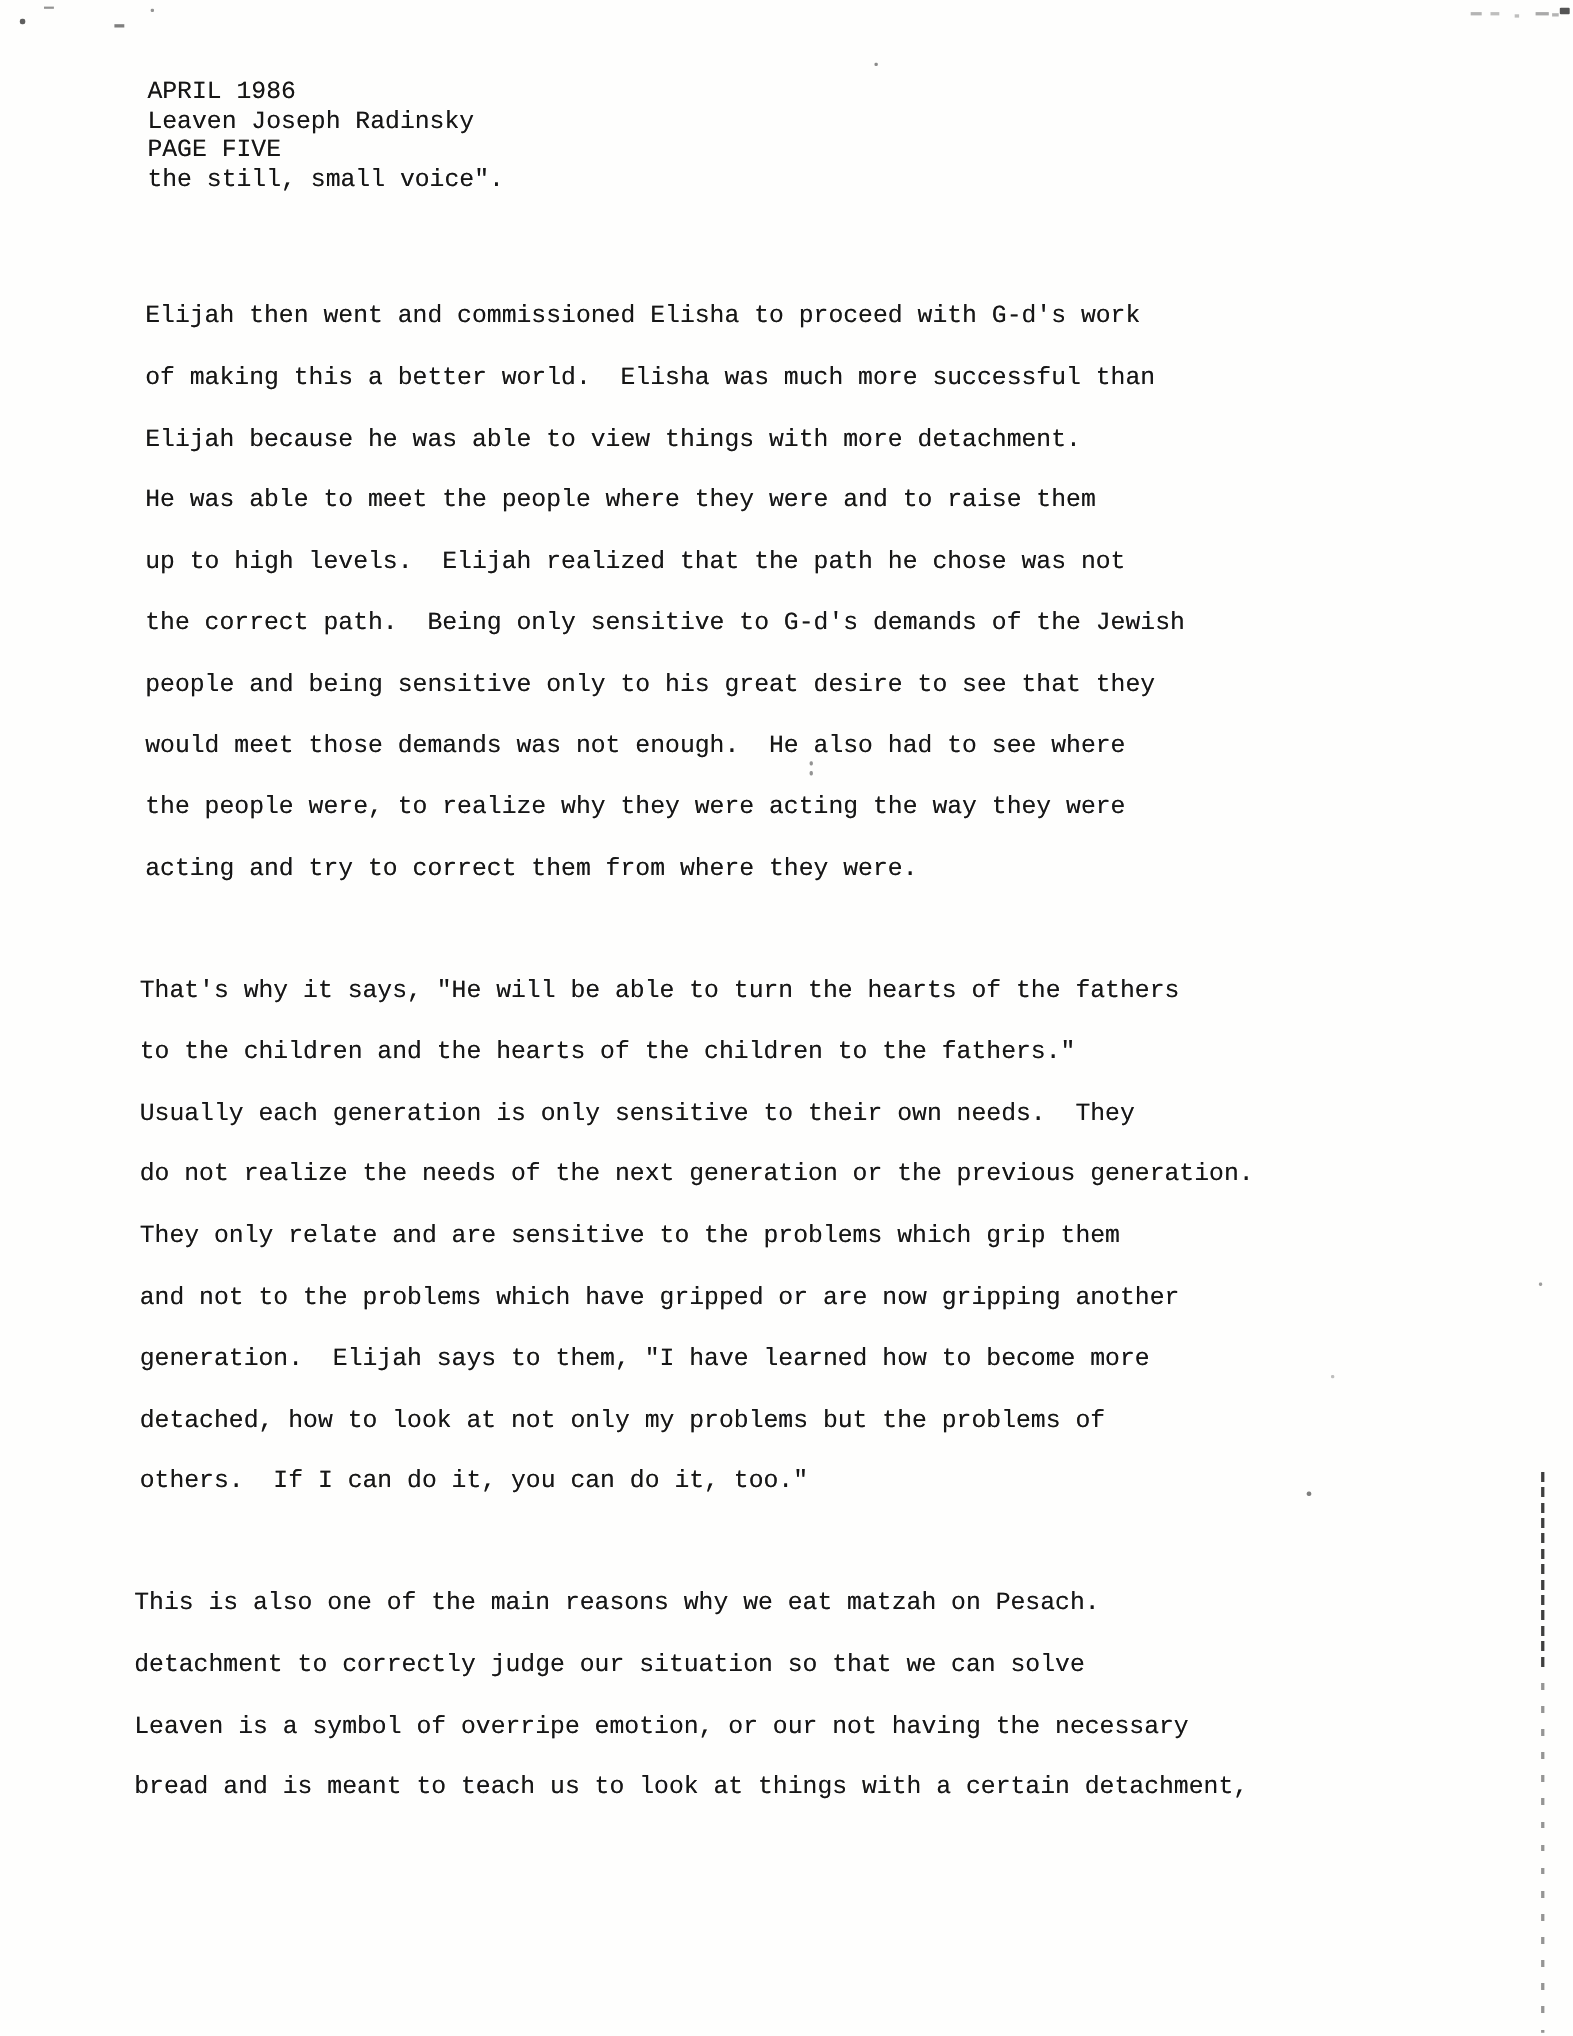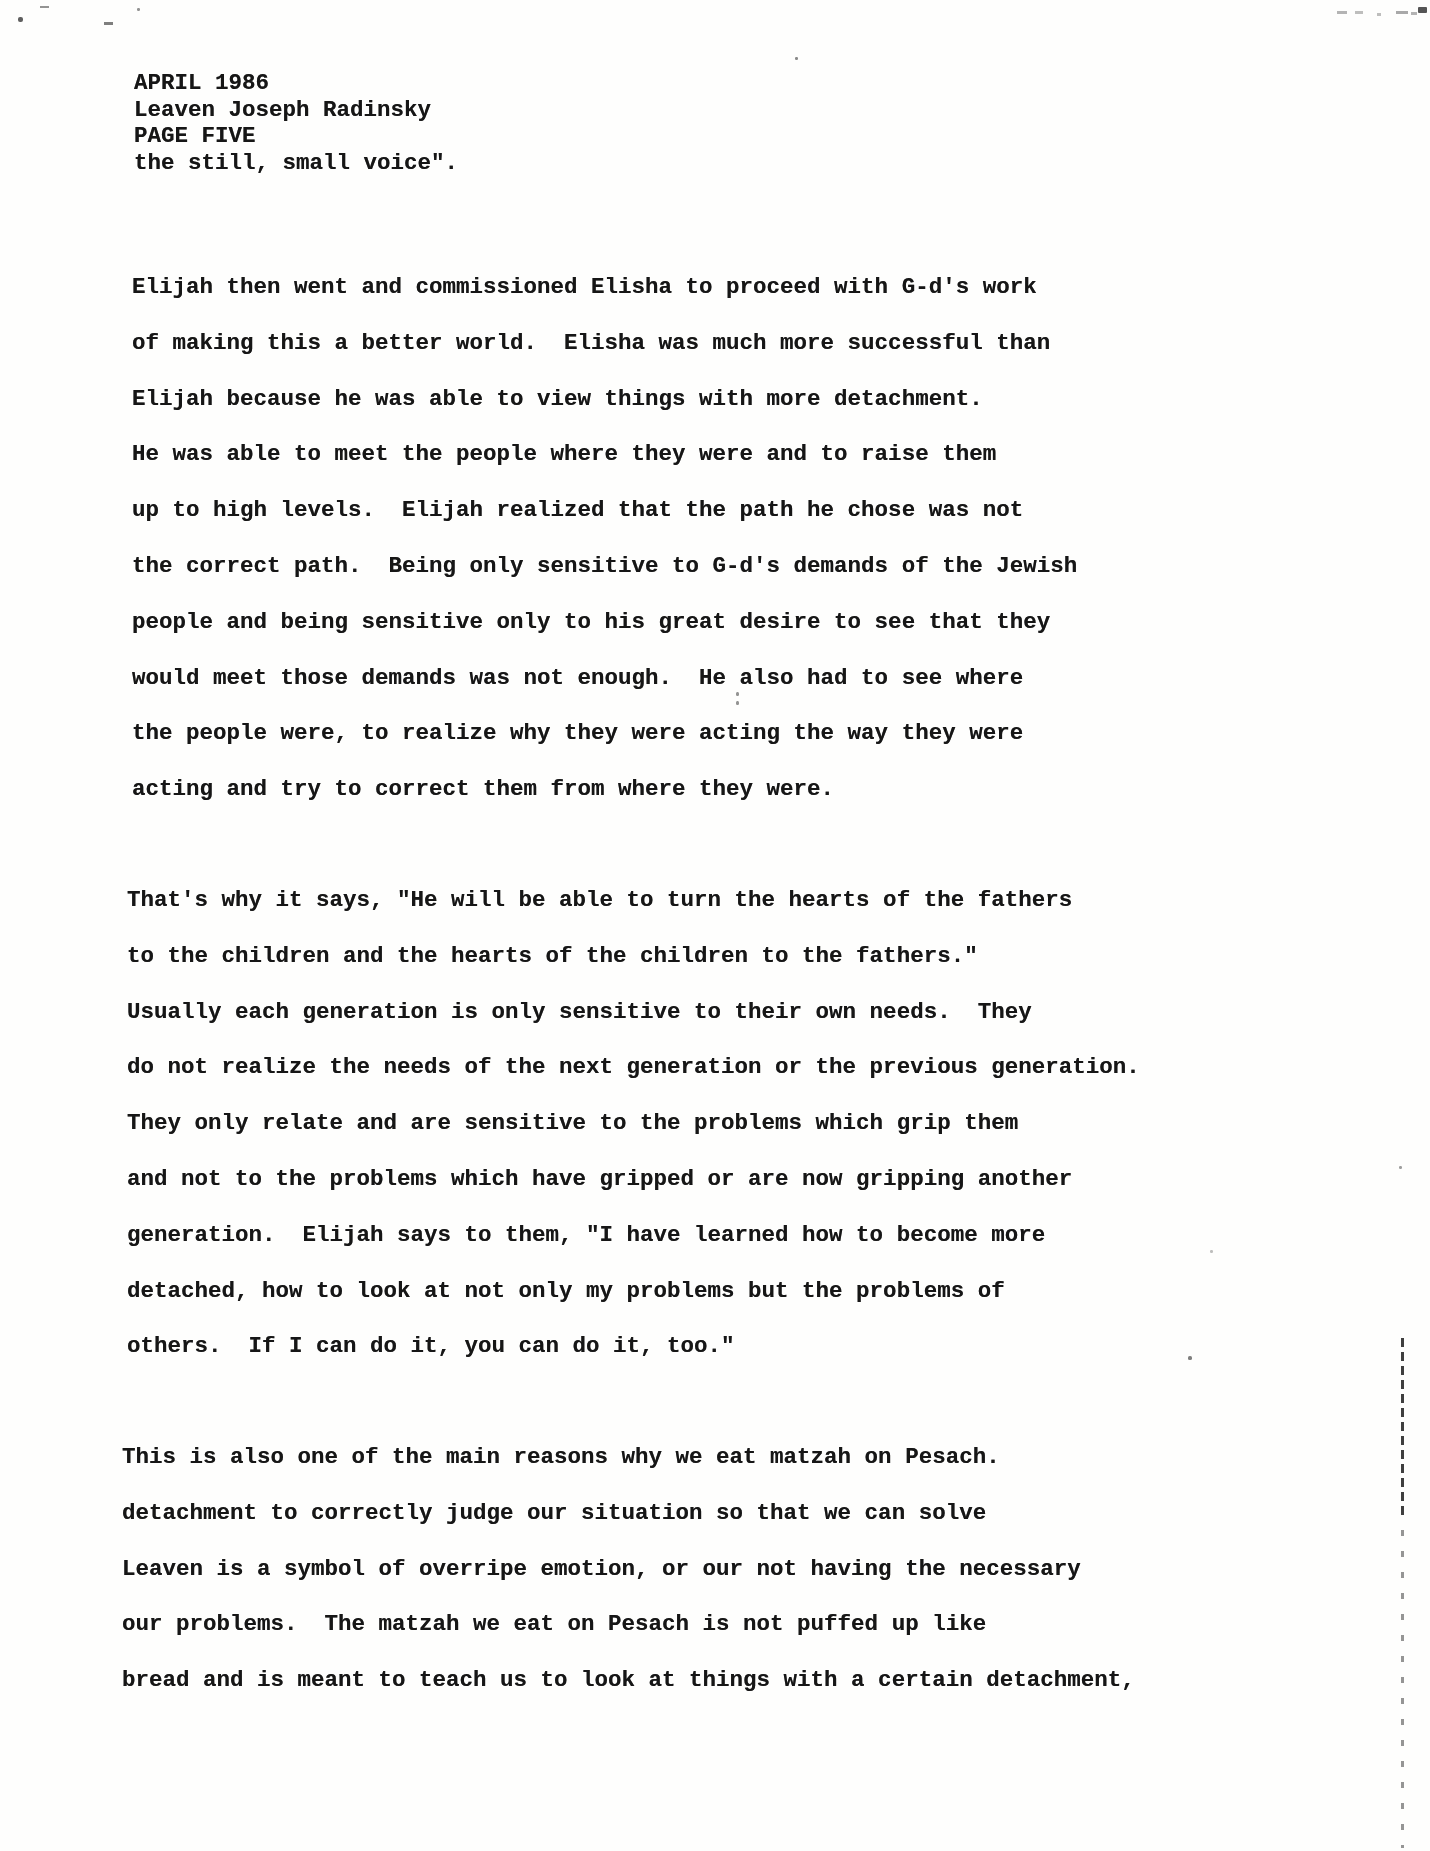--- a/index.html
+++ b/index.html
@@ -11,21 +11,21 @@
     font-family: "Liberation Mono", "DejaVu Sans Mono", monospace;
   }
   .page {
     position: absolute; inset: 0;
     background: #fefefd;
   }
   .tblock {
     position: absolute;
     color: #161616;
     font-size: 22.5px;
-    font-weight: bold;
+    font-weight: normal;
     letter-spacing: 0;
     text-shadow: 0 0 0.5px rgba(10,10,10,0.55);
   }
   .tblock .tline { white-space: pre; }
   .header-block { left: 134px; top: 70px;  line-height: 26.5px; }
   .para-1       { left: 132px; top: 260px; line-height: 55.8px; }
   .para-2       { left: 127px; top: 873px; line-height: 55.8px; }
   .para-3       { left: 122px; top: 1430px; line-height: 55.8px; }
 
   
@@ -92,21 +92,20 @@
     <div class="tline">and not to the problems which have gripped or are now gripping another</div>
     <div class="tline">generation.  Elijah says to them, "I have learned how to become more</div>
     <div class="tline">detached, how to look at not only my problems but the problems of</div>
     <div class="tline">others.  If I can do it, you can do it, too."</div>
   </div>
 
   <div class="tblock para-3">
     <div class="tline">This is also one of the main reasons why we eat matzah on Pesach.</div>
     <div class="tline">detachment to correctly judge our situation so that we can solve</div>
     <div class="tline">Leaven is a symbol of overripe emotion, or our not having the necessary</div>
-    <div class="tline">our problems.  The matzah we eat on Pesach is not puffed up like</div>
     <div class="tline">bread and is meant to teach us to look at things with a certain detachment,</div>
   </div>
 
   <div class="artifact a-tl1"></div>
   <div class="artifact a-tl2"></div>
   <div class="artifact a-tl3"></div>
   <div class="artifact a-tl4"></div>
   <div class="artifact a-hd1"></div>
   <div class="artifact a-tr1"></div>
   <div class="artifact a-tr2"></div>

